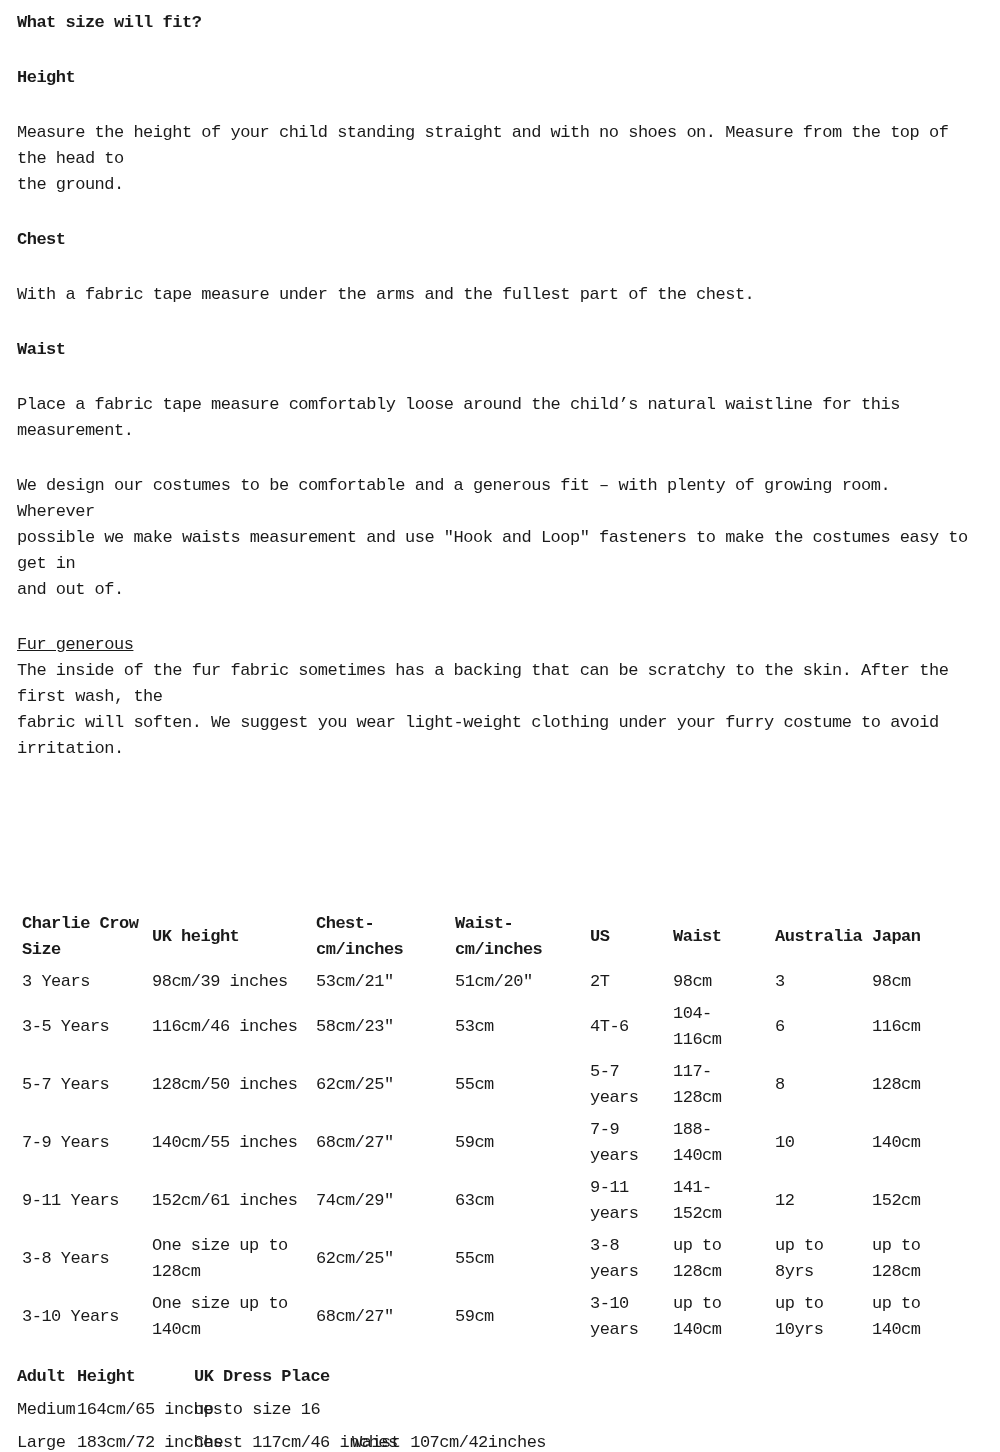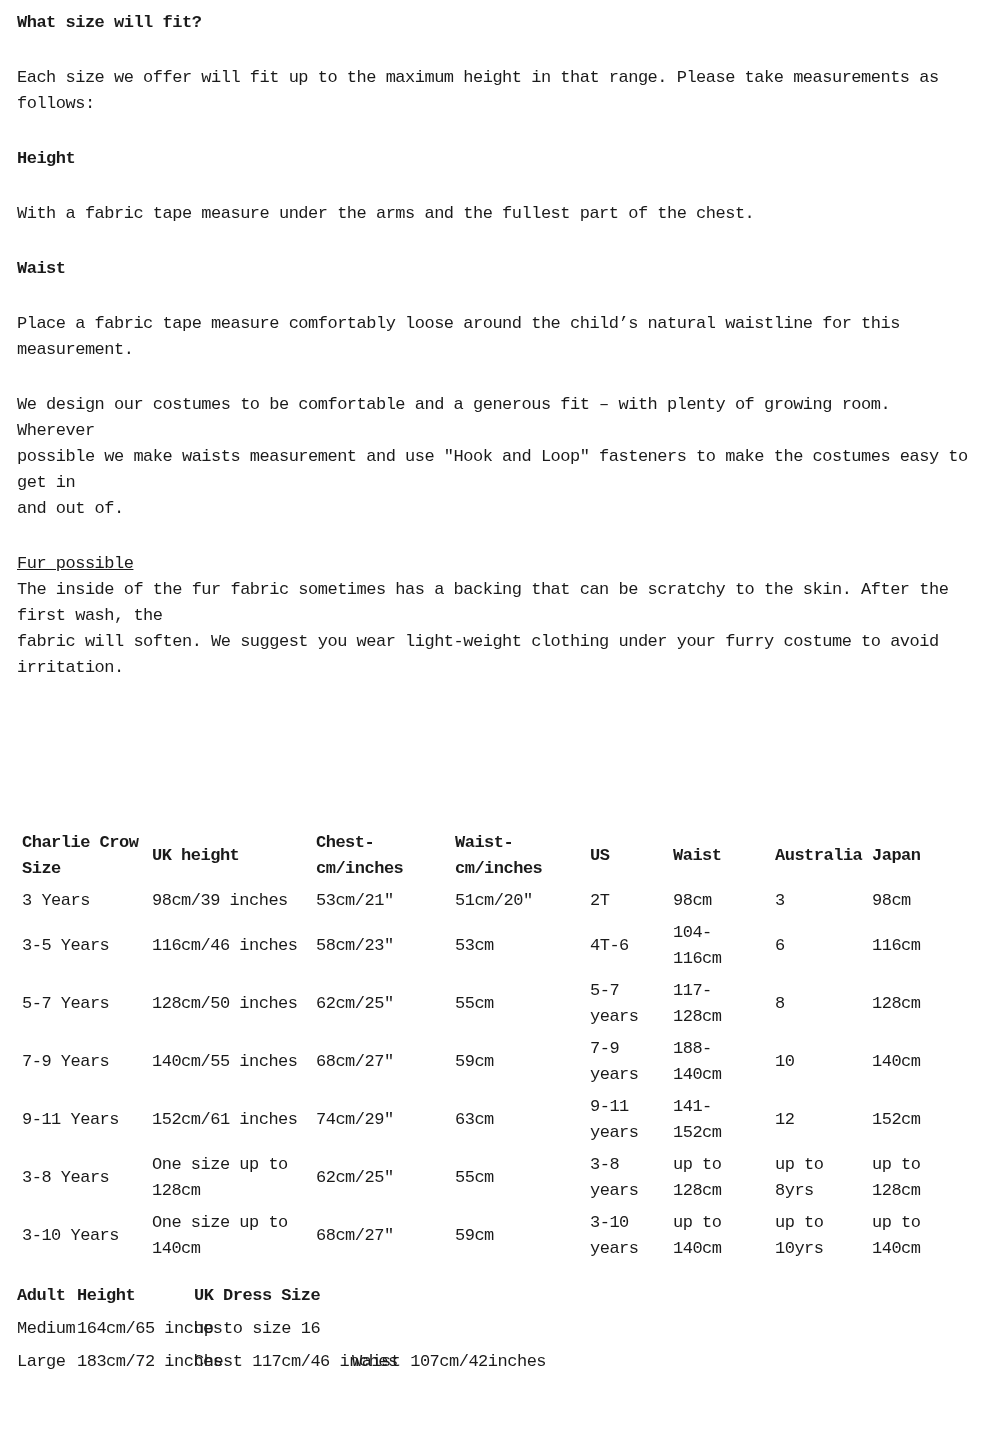--- a/index.html
+++ b/index.html
@@ -59,29 +59,31 @@
   .adult-row span { white-space: nowrap; }
   .adult-row.header span { font-weight: bold; }
 </style>
 </head>
 <body>
 
 <div class="doc">
 
   <div class="intro" id="intro">
       <p class="heading">What size will fit?</p>
-      <p class="body">Each size we offer will fit up to the maximum height in that range. Please take measurements as follows:</p>
       <p class="heading">Height</p>
+      <p class="body">Measure the height of your child standing straight and with no shoes on. Measure from the top of the head to
+the ground.</p>
+      <p class="heading">Chest</p>
       <p class="body">With a fabric tape measure under the arms and the fullest part of the chest.</p>
       <p class="heading">Waist</p>
       <p class="body">Place a fabric tape measure comfortably loose around the child’s natural waistline for this measurement.</p>
       <p class="body">We design our costumes to be comfortable and a generous fit – with plenty of growing room. Wherever
 possible we make waists measurement and use "Hook and Loop" fasteners to make the costumes easy to get in
 and out of.</p>
-      <p class="underline">Fur possible</p>
+      <p class="underline">Fur generous</p>
       <p class="body">The inside of the fur fabric sometimes has a backing that can be scratchy to the skin. After the first wash, the
 fabric will soften. We suggest you wear light-weight clothing under your furry costume to avoid irritation.</p>
     </div>
 
   <table class="size-chart" id="size-chart">
     <colgroup id="size-chart-cols">
         <col style="width: 130px;">
         <col style="width: 164px;">
         <col style="width: 139px;">
         <col style="width: 135px;">
@@ -192,21 +194,21 @@
           <td>up to
 140cm</td>
         </tr>
       </tbody>
   </table>
 
   <div class="adult-chart" id="adult-chart">
       <div class="adult-row header">
         <span>Adult</span>
         <span>Height</span>
-        <span>UK Dress Size</span>
+        <span>UK Dress Place</span>
         <span></span>
       </div>
       <div class="adult-row">
         <span>Medium</span>
         <span>164cm/65 inches</span>
         <span>up to size 16</span>
         <span></span>
       </div>
       <div class="adult-row">
         <span>Large</span>

